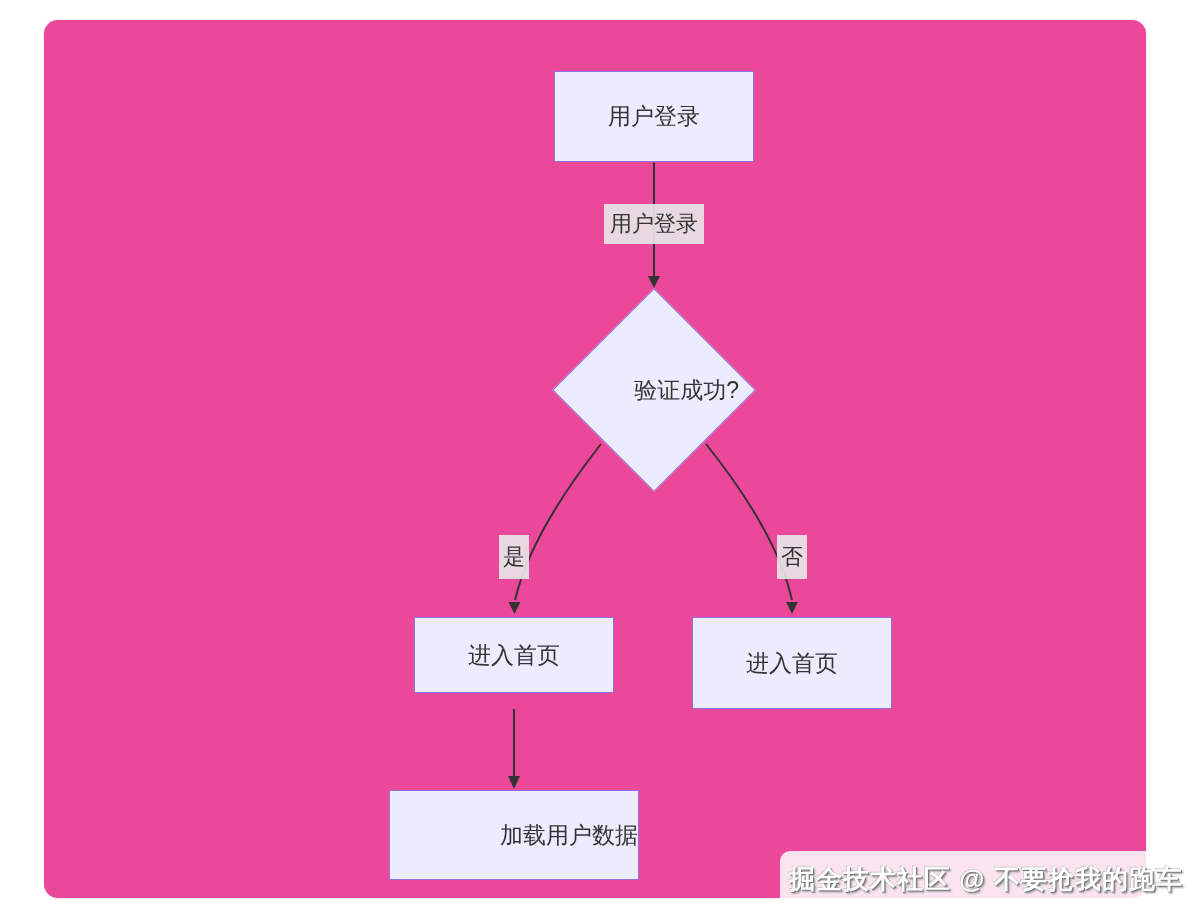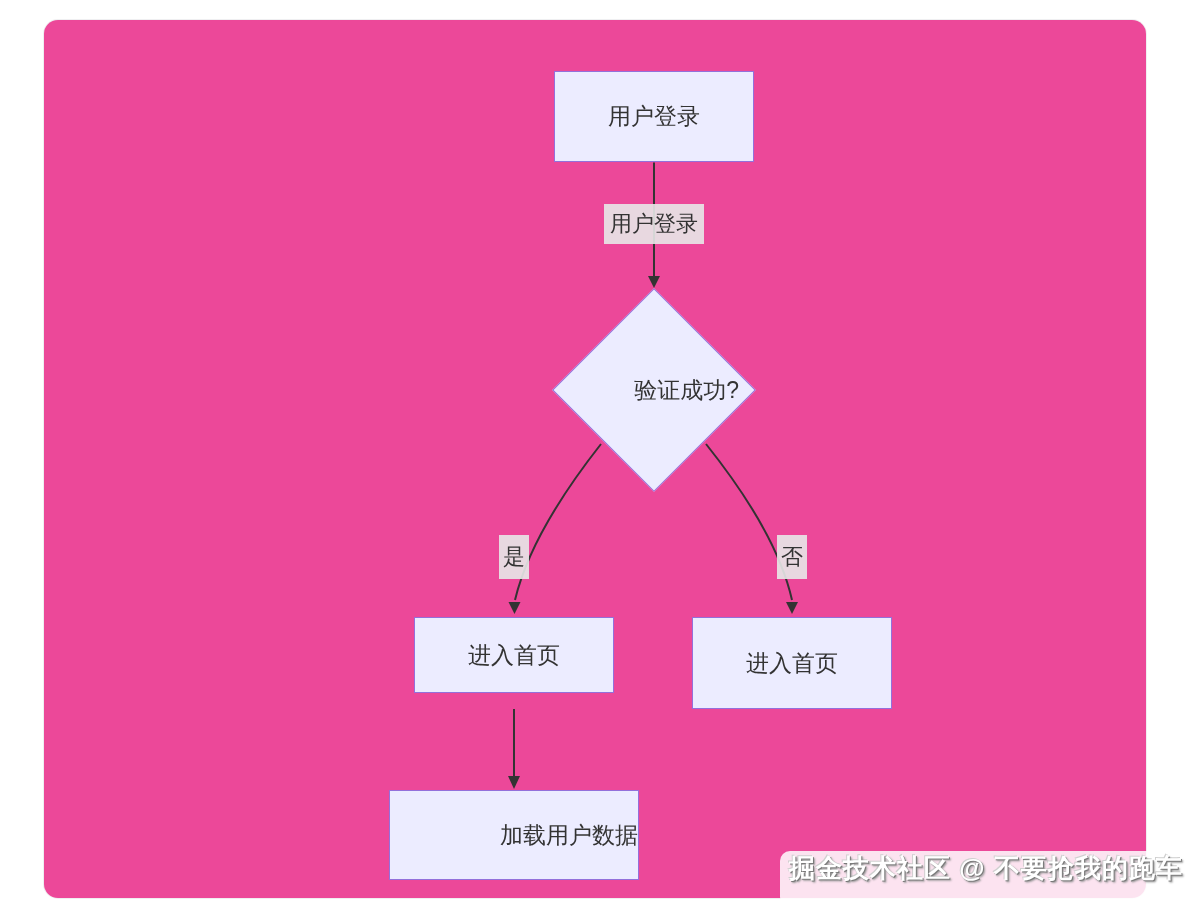--- a/index.html
+++ b/index.html
@@ -69,21 +69,21 @@
   .edge-label.small { padding: 11px 4px; }
   .lbl-password { left: 610px; top: 204px; }
   .lbl-yes      { left: 470px; top: 537px; }
   .lbl-no       { left: 748px; top: 537px; }
   .watermark-bar {
     position: absolute;
     left: 780px; top: 851px;
     width: 412px; height: 56px;
     background: rgba(255,255,255,0.85);
     border-radius: 10px;
-    display: flex; align-items: flex-start; justify-content: center;
+    display: flex; align-items: center; justify-content: center;
     z-index: 5;
   }
   .watermark-text {
     font-size: 26px;
     font-weight: bold;
     color: #ffffff;
     letter-spacing: 1px;
     text-shadow: 1px 1px 0 #7a7a7a, 2px 2px 2px #9a9a9a, -1px -1px 0 #cfcfcf;
     white-space: nowrap;
   }

